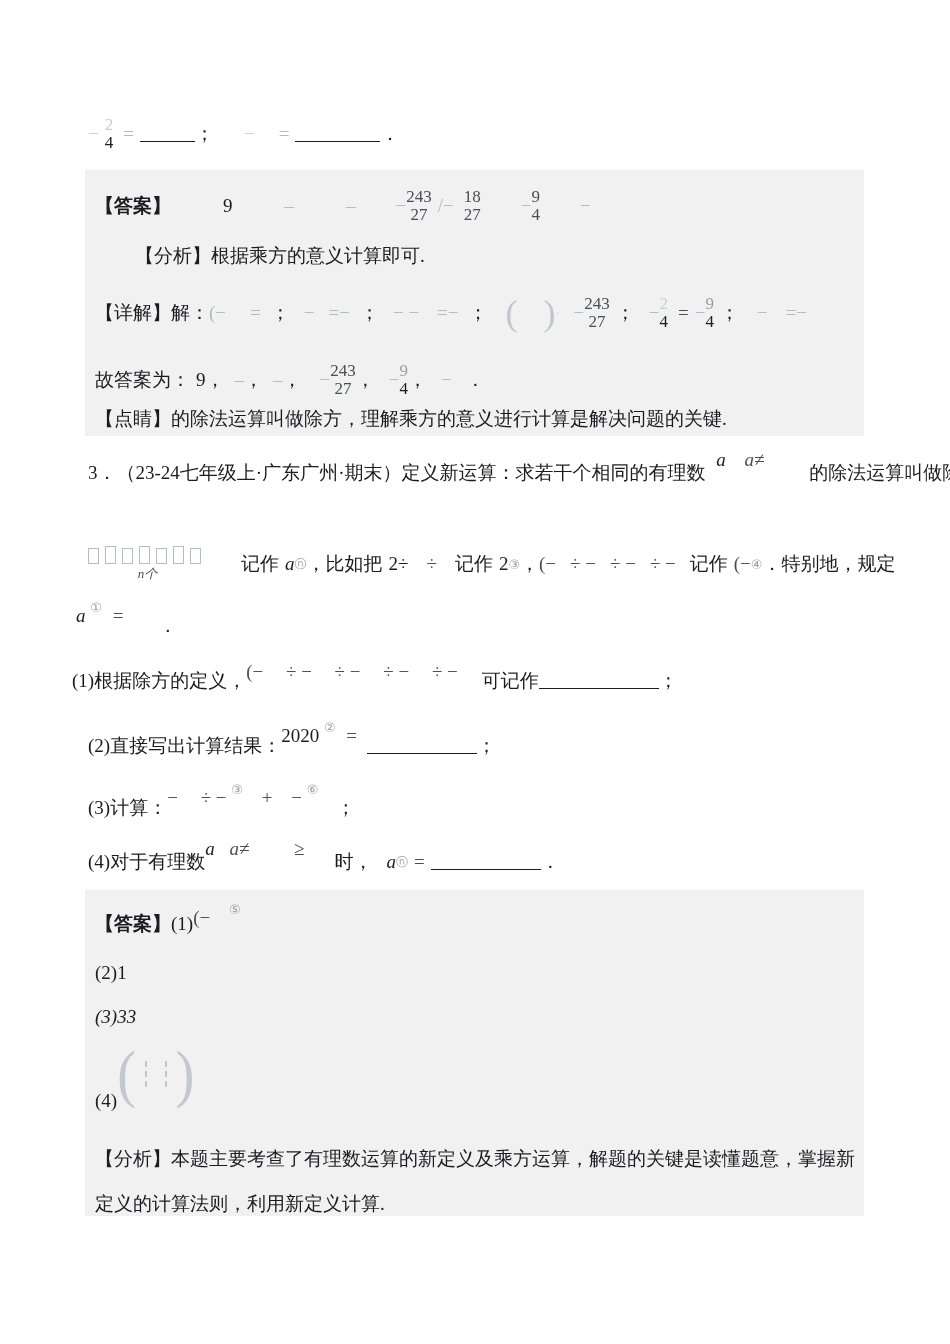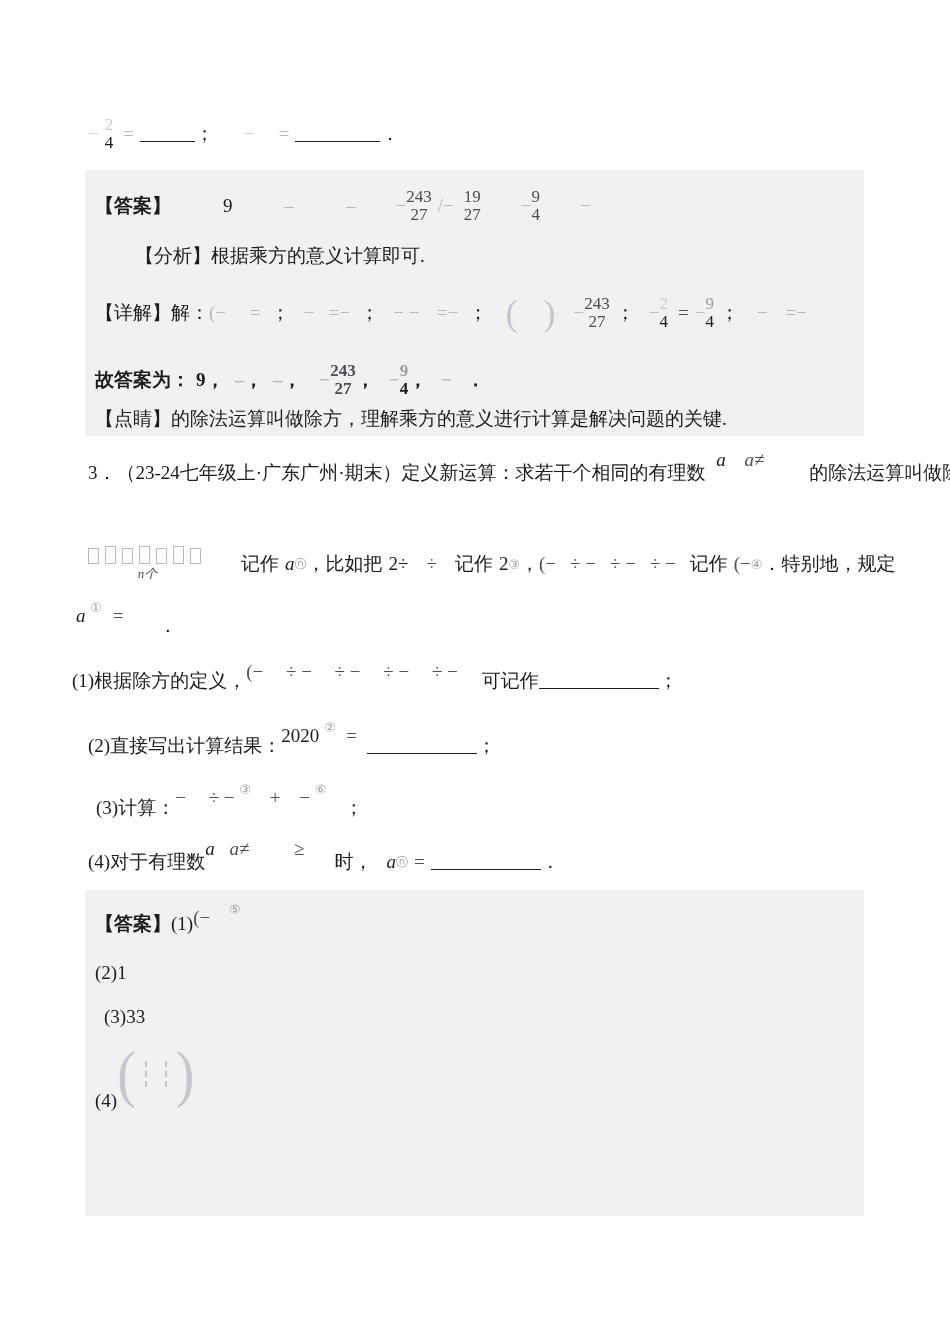--- a/index.html
+++ b/index.html
@@ -68,21 +68,21 @@
     <span class="ink g52">9</span>
     <span class="faded g52">–</span>
     <span class="faded g52">–</span>
     <span class="faded g40">−</span>
     <span class="frac mid">
       <span class="num">243</span>
       <span class="den">27</span>
     </span>
     <span class="faded g6">/−</span>
     <span class="frac mid g10">
-      <span class="num">19</span>
+      <span class="num">18</span>
       <span class="den">27</span>
     </span>
     <span class="faded g40">−</span>
     <span class="frac mid">
       <span class="num">9</span>
       <span class="den">4</span>
     </span>
     <span class="faded g40">−</span>
   </div>
 
@@ -120,21 +120,21 @@
     <span class="faded g6">−</span>
     <span class="frac">
       <span class="num dim">9</span>
       <span class="den ink">4</span>
     </span>
     <span class="ink g6">；</span>
     <span class="faded g18">−</span>
     <span class="faded g18">=−</span>
   </div>
 
-  <div class="line vflex" style="left:95px;top:352px;height:56px;font-weight:bold;">
+  <div class="line vflex" style="left:95px;top:352px;height:56px;">
     <span class="ink">故答案为：</span>
     <span class="ink g6">9，</span>
     <span class="faded g10">–</span>
     <span class="ink">，</span>
     <span class="faded g10">–</span>
     <span class="ink">，</span>
     <span class="faded g18">−</span>
     <span class="frac mid">
       <span class="num">243</span>
       <span class="den">27</span>
@@ -222,21 +222,21 @@
     <span class="ink">(2)直接写出计算结果：</span>
     <span class="raised">
       <span class="ink">2020</span>
       <span class="sup dim">②</span>
       <span class="mid g6">=</span>
     </span>
     <span class="blank w110 g10"></span>
     <span class="ink">；</span>
   </div>
 
-  <div class="line vflex" style="left:96px;top:784px;height:48px;">
+  <div class="line vflex" style="left:88px;top:784px;height:48px;">
     <span class="ink">(3)计算：</span>
     <span class="raised">
       <span class="mid">−</span>
       <span class="mid g18">÷ −</span>
       <span class="sup dim">③</span>
       <span class="mid g14">+</span>
       <span class="mid g14">−</span>
       <span class="sup dim">⑥</span>
     </span>
     <span class="ink g18">；</span>
@@ -263,26 +263,29 @@
     <span class="raised2">
       <span class="mid">(−</span>
       <span class="sup dim g14">⑤</span>
     </span>
   </div>
 
   <div class="line" style="left:95px;top:962px;">
     <span class="ink">(2)1</span>
   </div>
 
-  <div class="line" style="left:104px;top:1006px;">
+  <div class="line" style="left:95px;top:1006px;font-style:italic;">
     <span class="ink">(3)33</span>
   </div>
 
   <div class="line vflex" style="left:95px;top:1036px;height:76px;">
     <span class="ink" style="align-self:flex-end;">(4)</span>
     <span class="hugep">(</span>
     <span class="pdash"></span>
     <span class="pdash"></span>
     <span class="hugep">)</span>
   </div>
 
+  <div class="line para" style="left:95px;top:1136px;width:762px;">
+    <span class="ink">【分析】本题主要考查了有理数运算的新定义及乘方运算，解题的关键是读懂题意，掌握新定义的计算法则，利用新定义计算.</span>
+  </div>
 
 </div>
 
 </body></html>

